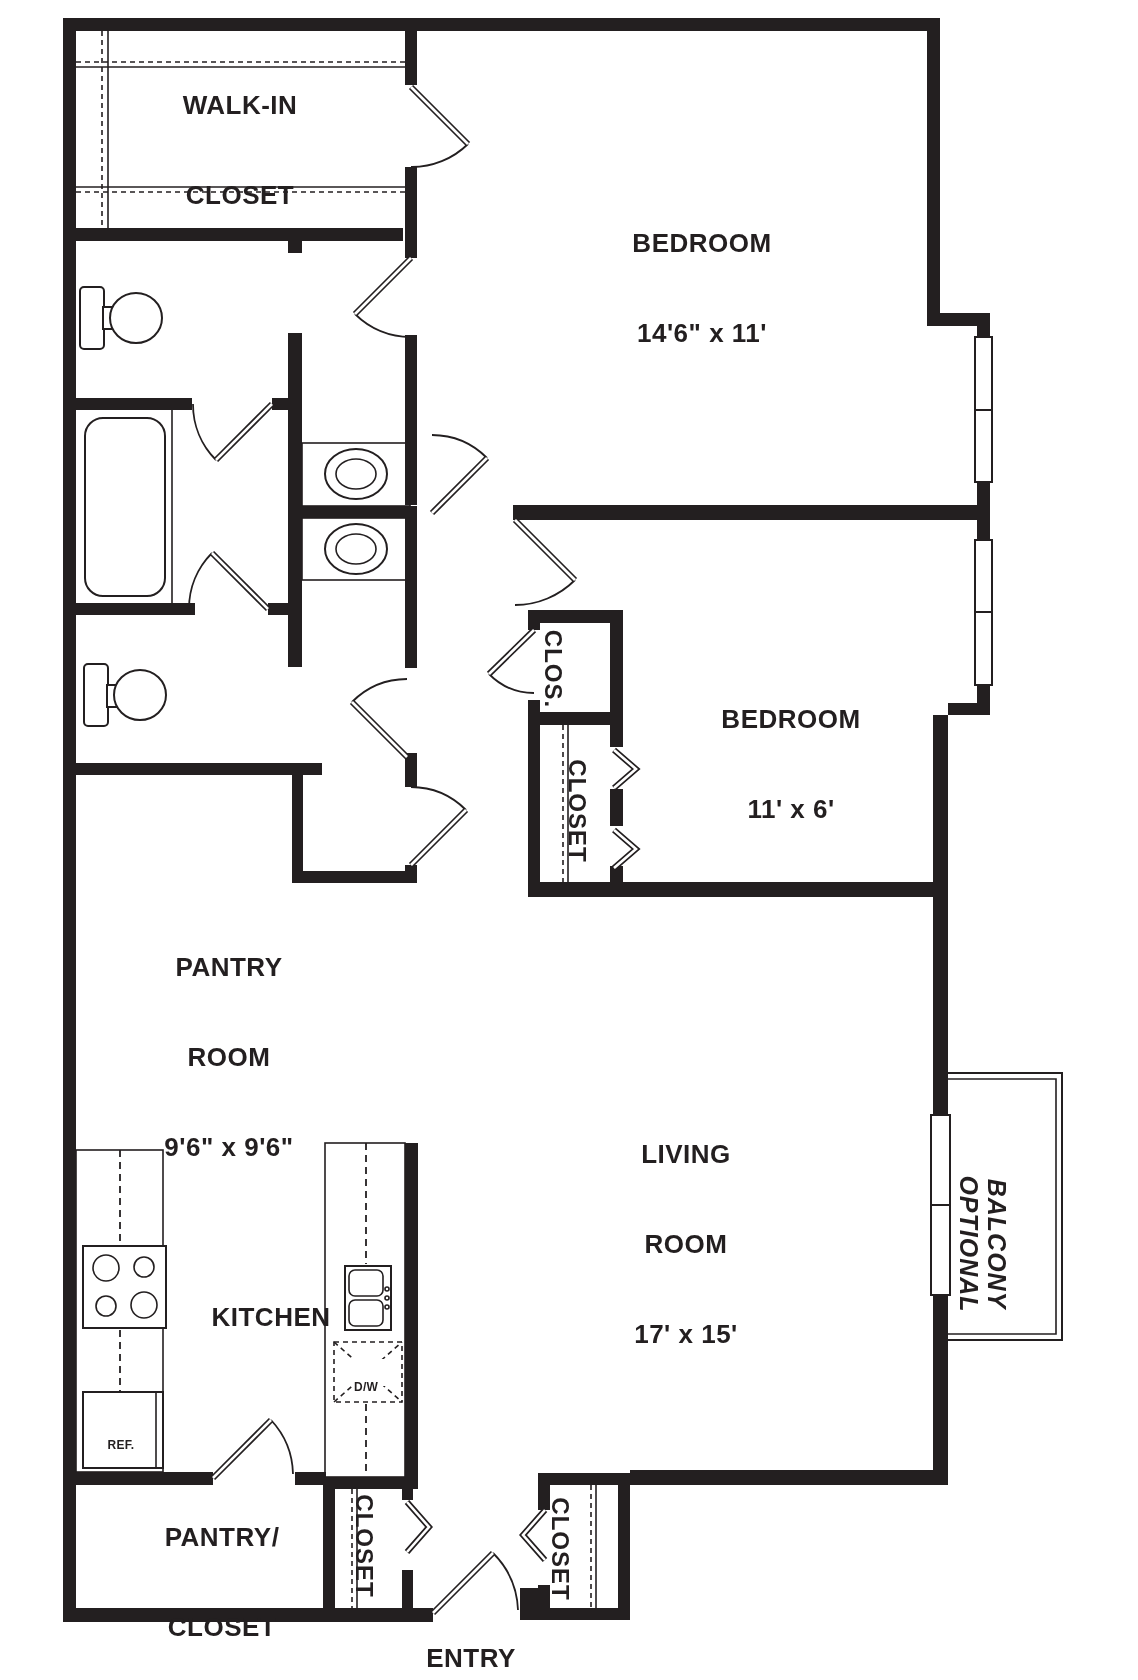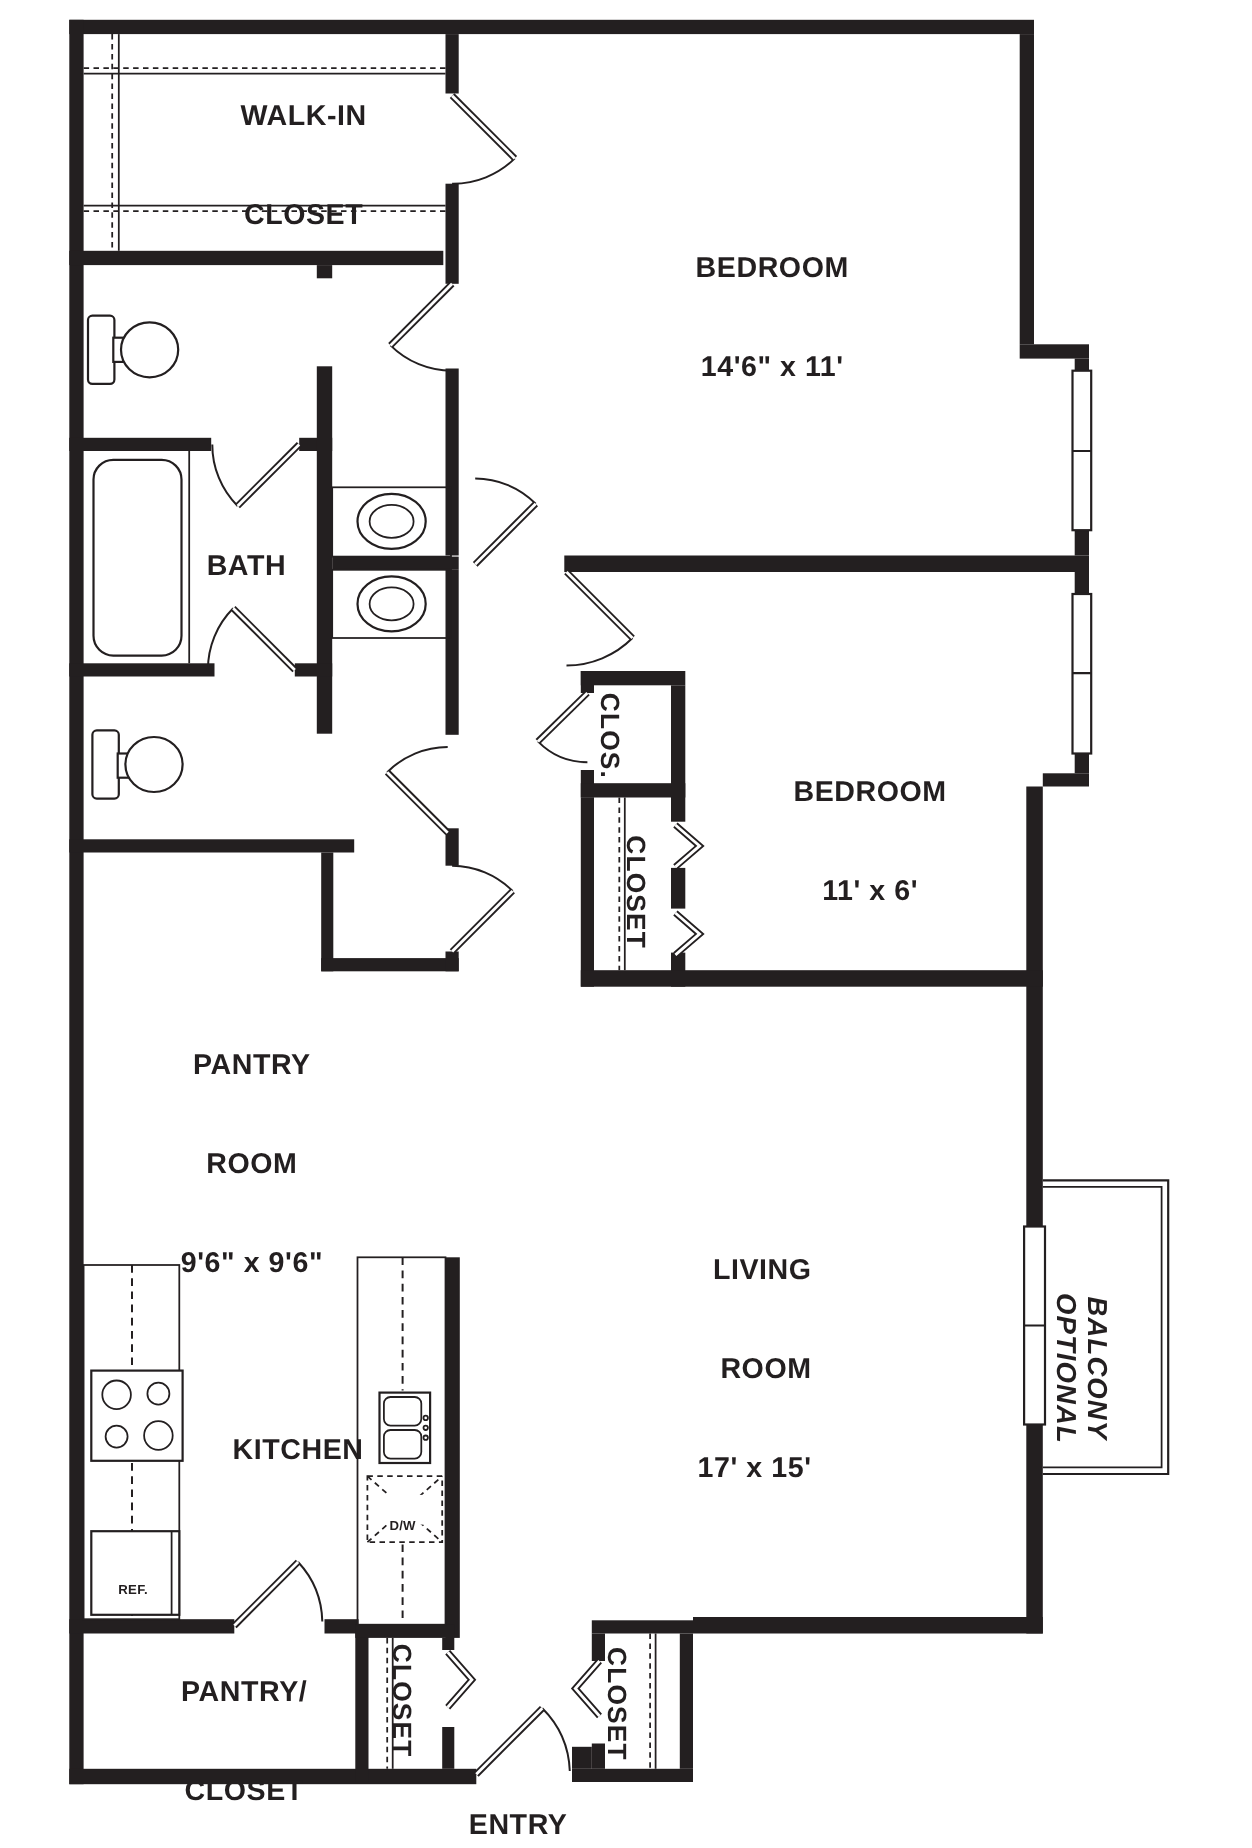--- a/index.html
+++ b/index.html
@@ -276,33 +276,30 @@
     <line class="leafb" x1="213" y1="1478" x2="271" y2="1420"></line>
     <line class="leafw" x1="213" y1="1478" x2="271" y2="1420"></line>
   </g>
   <g>
     <path class="arc" d="M493,1553 A85,85 0 0 1 518,1610"></path>
     <line class="leafb" x1="433" y1="1613" x2="493" y2="1553"></line>
     <line class="leafw" x1="433" y1="1613" x2="493" y2="1553"></line>
   </g>
 </svg>
 
-<div class="lbl" style="left:240px;top:135px;margin-left:36px;">
+<div class="lbl" style="left:240px;top:135px;">
   <span>WALK-IN</span>
   <span>CLOSET</span>
 </div>
 
 <div class="lbl" style="left:702px;top:273px;">
   <span>BEDROOM</span>
   <span>14'6" x 11'</span>
 </div>
 
-<div class="lbl" style="left:224px;top:499px;">
-  <span>BATH</span>
-</div>
 
 <div class="lbl rot vtxt" style="left:568px;top:669px;">
   <span>CLOS.</span>
 </div>
 
 <div class="lbl rot vtxt" style="left:592px;top:811px;">
   <span>CLOSET</span>
 </div>
 
 <div class="lbl" style="left:791px;top:749px;">
@@ -314,21 +311,21 @@
 <div class="lbl" style="left:229px;top:1042px;">
   <span>PANTRY</span>
   <span>ROOM</span>
   <span>9'6" x 9'6"</span>
 </div>
 
 <div class="lbl" style="left:248px;top:1302px;margin-left:23px;">
   <span>KITCHEN</span>
 </div>
 
-<div class="lbl" style="left:686px;top:1229px;text-align:right;">
+<div class="lbl" style="left:686px;top:1229px;">
   <span>LIVING</span>
   <span>ROOM</span>
   <span>17' x 15'</span>
 </div>
 
 <div class="lbl rot ital" style="left:984px;top:1244px;">
   <span>OPTIONAL</span>
 </div>
 <div class="lbl rot ital" style="left:1012px;top:1244px;">
   <span>BALCONY</span>

